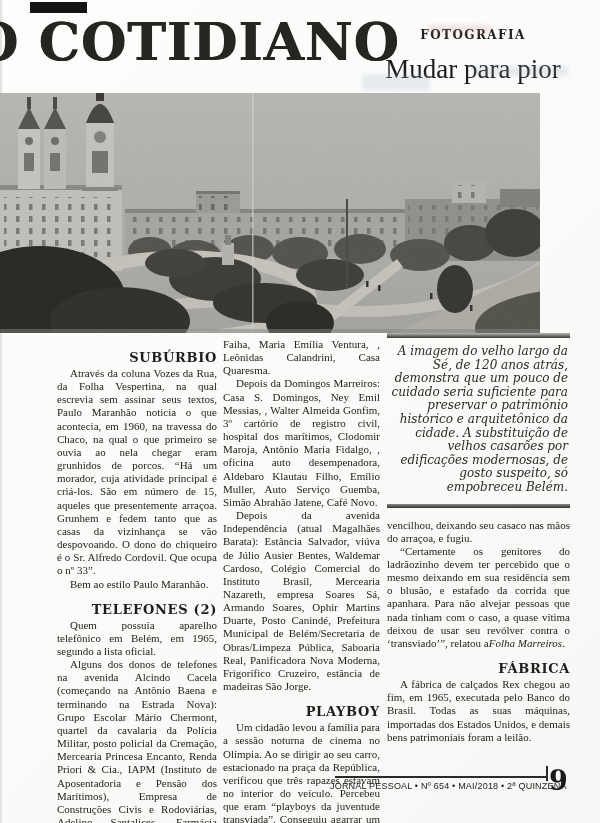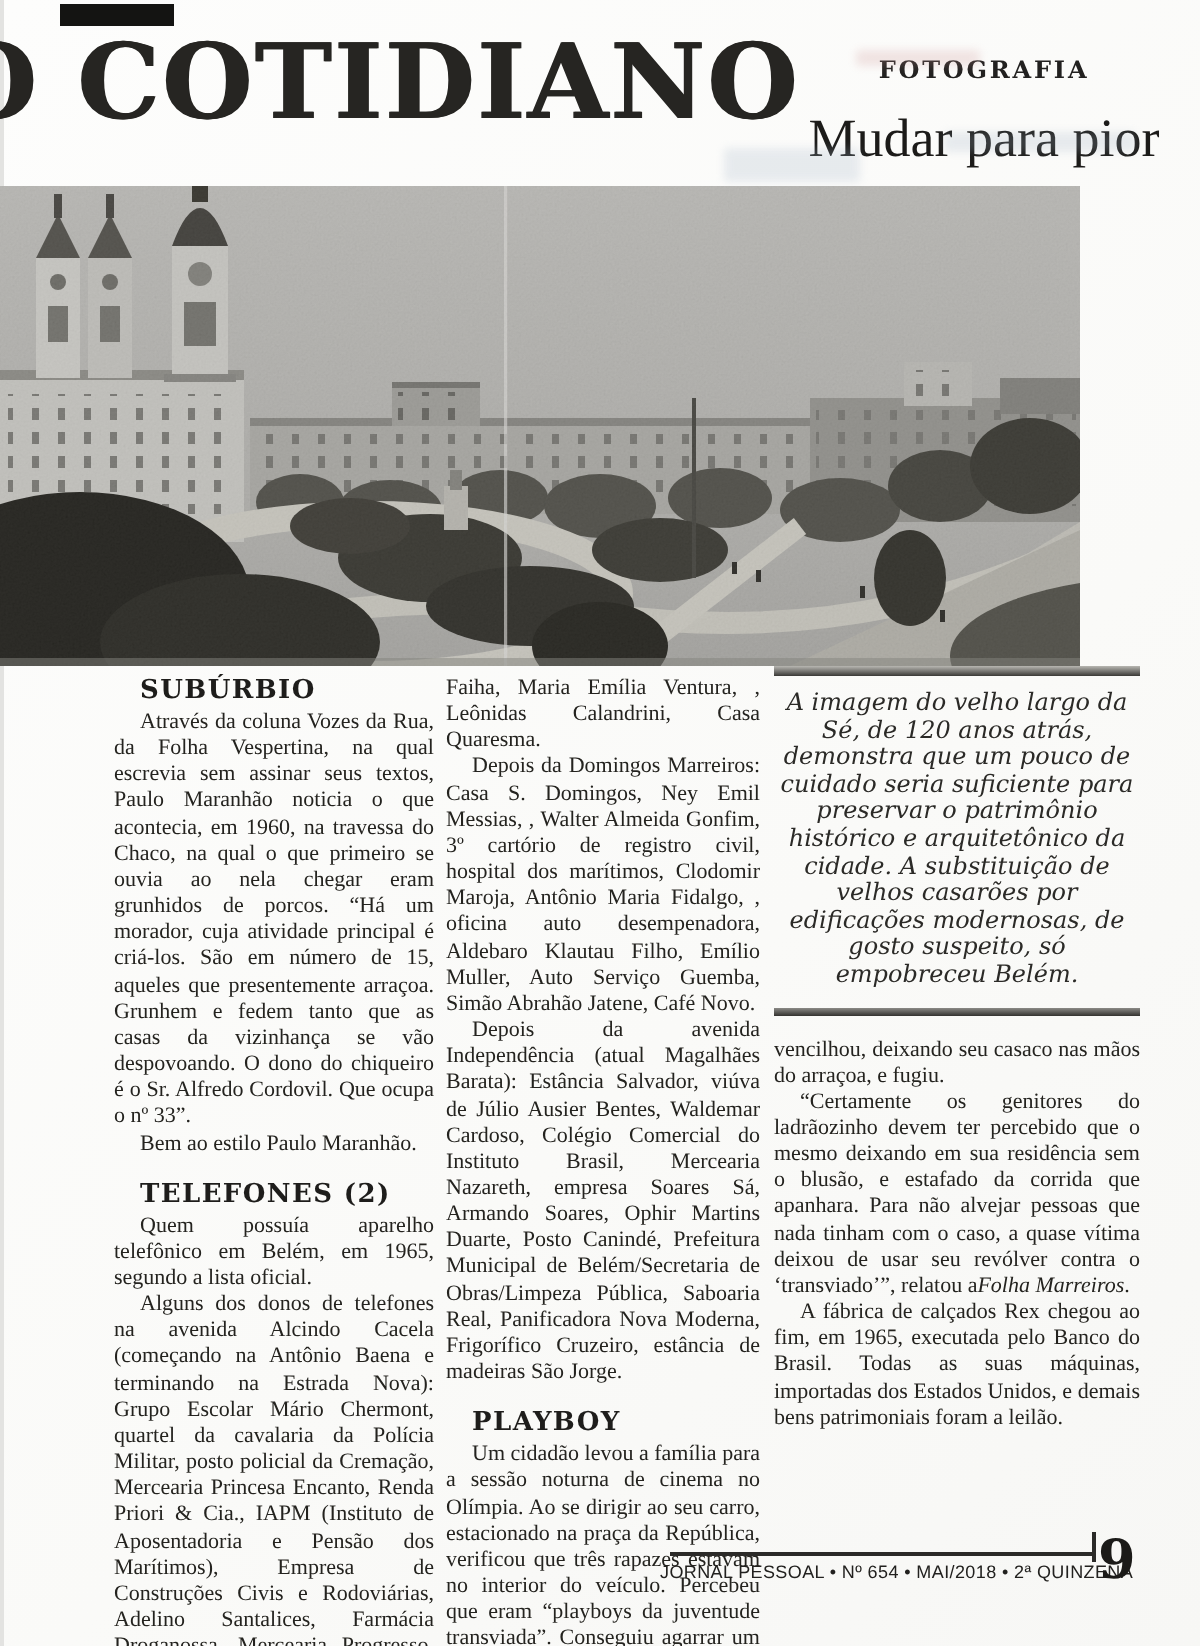--- a/index.html
+++ b/index.html
@@ -15,21 +15,21 @@
     box-shadow:inset 2px 0 0 #e3e3e1;
   }
   
   .reg-mark{position:absolute;left:30px;top:2px;width:57px;height:11px;background:#141412;}
   .main-title{
     position:absolute;left:-27px;top:16px;width:640px;
     font-family:"DejaVu Serif", serif;font-weight:900;font-size:52px;line-height:1;
     letter-spacing:1px;color:#262522;white-space:nowrap;
     text-shadow:0.6px 0 0 #262522;
   }
-  .kicker-wrap{position:absolute;left:392px;top:28px;width:200px;text-align:center;}
+  .kicker-wrap{position:absolute;left:373px;top:28px;width:200px;text-align:center;}
   .kicker{
     font-family:"DejaVu Serif", serif;font-weight:700;font-size:12px;
     letter-spacing:1.4px;color:#222120;
   }
   .subtitle{
     margin-top:13px;
     font-family:"Liberation Serif", serif;font-size:27px;line-height:1.05;
     color:#1c1b19;
   }
   .ghost{position:absolute;filter:blur(2px);opacity:.22;border-radius:2px;}
@@ -37,34 +37,34 @@
   .ghost.blue{background:#9fb0c4;}
   
   .photo{position:absolute;left:0;top:93px;width:540px;height:240px;}
   .photo svg{display:block;width:100%;height:100%;}
   
   .col{position:absolute;font-size:11px;line-height:13.15px;text-align:justify;}
   .col p{margin:0;text-indent:13px;}
   .col p.cont{text-indent:0;}
   .col .sec-head{
     font-family:"DejaVu Serif", serif;font-weight:700;font-size:13px;line-height:15px;
-    letter-spacing:.7px;margin:0 0 2px 0;padding-left:13px;text-align:left;color:#1e1d1b;
+    letter-spacing:.7px;margin:12px 0 2px 0;padding-left:13px;text-align:right;color:#1e1d1b;
   }
   .col .sec-head.later{margin-top:11px;}
   .col-1{left:57px;top:338px;width:160px;}
   .col-2{left:223px;top:338px;width:157px;}
   .col-3{left:387px;top:333px;width:183px;}
   
   .caption-box{margin-bottom:11px;}
   .cap-rule-top{height:5px;background:linear-gradient(#b8b7b2,#3a3936);}
   .cap-rule-bottom{height:4px;background:linear-gradient(#8b8a86,#33322f);}
   .caption-text{
     padding:7px 2px 9px 2px;
     font-family:"DejaVu Serif", serif;font-style:italic;
-    font-size:12px;line-height:13.6px;text-align:center;text-indent:0;
+    font-size:12px;line-height:13.6px;text-align:right;text-indent:0;
     color:#2b2a27;
   }
   .italic{font-style:italic;}
   
   .footer-rule{position:absolute;left:335px;top:776px;width:212px;height:2px;background:#2b2a28;}
   .footer-tick{position:absolute;left:546px;top:766px;width:2px;height:15px;background:#2b2a28;}
   .footer-text{
     position:absolute;left:330px;top:781px;width:218px;text-align:center;
     font-family:"Liberation Sans", sans-serif;font-size:9px;letter-spacing:.2px;color:#22211f;
     white-space:nowrap;
@@ -216,20 +216,21 @@
   </div>
 
   <div class="col col-3">
     <div class="caption-box">
       <div class="cap-rule-top"></div>
       <div class="caption-text">A imagem do velho largo da Sé, de 120 anos atrás, demonstra que um pouco de cuidado seria suficiente para preservar o patrimônio histórico e arquitetônico da cidade. A substituição de velhos casarões por edificações modernosas, de gosto suspeito, só empobreceu Belém.</div>
       <div class="cap-rule-bottom"></div>
     </div>
     <p class="cont">vencilhou, deixando seu casaco nas mãos do arraçoa, e fugiu.</p>
     <p><span>“Certamente os genitores do ladrãozinho devem ter percebido que o mesmo deixando em sua residência sem o blusão, e estafado da corrida que apanhara. Para não alvejar pessoas que nada tinham com o caso, a quase vítima deixou de usar seu revólver contra o ‘transviado’”, relatou a</span><span class="italic">Folha Marreiros</span><span>.</span></p>
+    <h3 class="sec-head later">FÁBRICA</h3>
     <p>A fábrica de calçados Rex chegou ao fim, em 1965, executada pelo Banco do Brasil. Todas as suas máquinas, importadas dos Estados Unidos, e demais bens patrimoniais foram a leilão.</p>
   </div>
 
   <div class="footer-rule"></div>
   <div class="footer-tick"></div>
   <div class="footer-text">JORNAL PESSOAL • Nº 654 • MAI/2018 • 2ª QUINZENA</div>
   <div class="page-number">9</div>
 
 </div>
 

